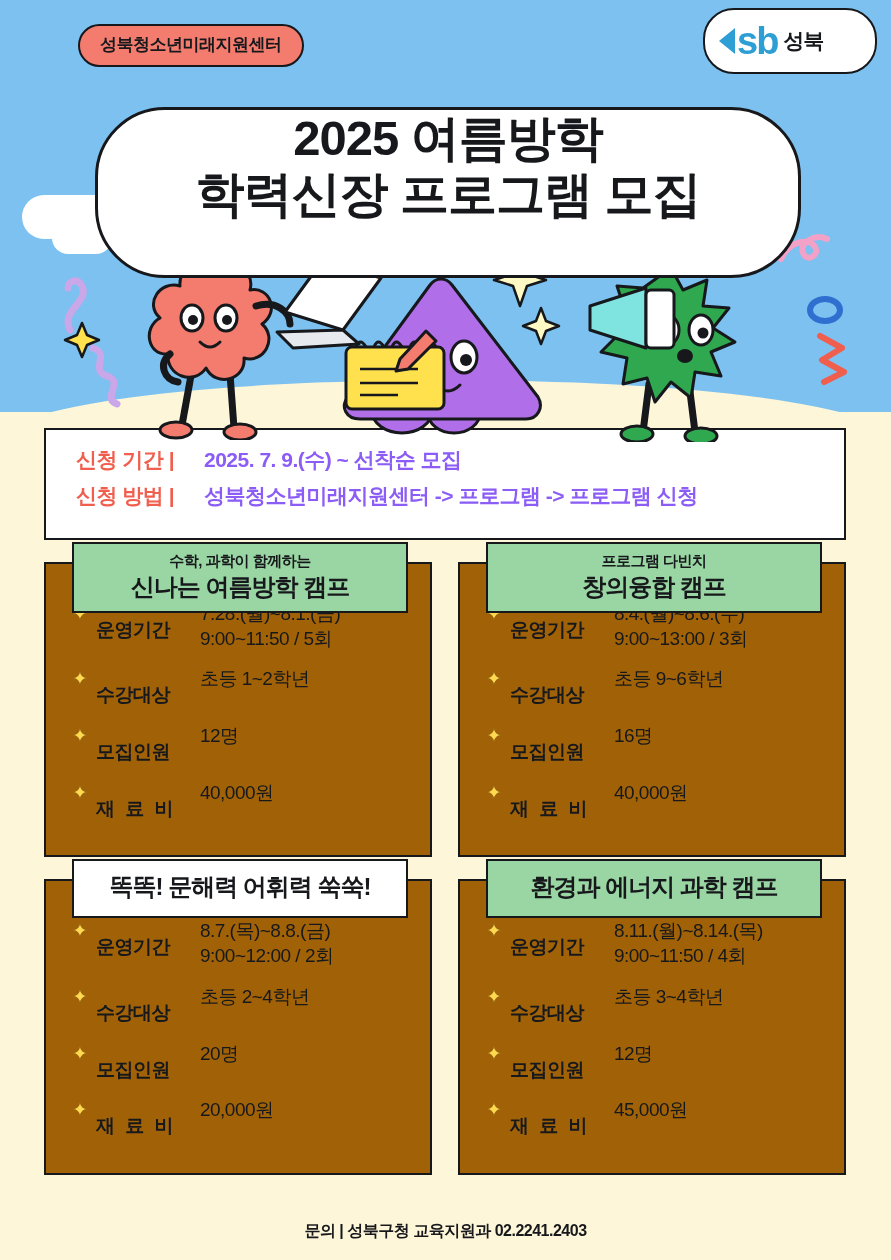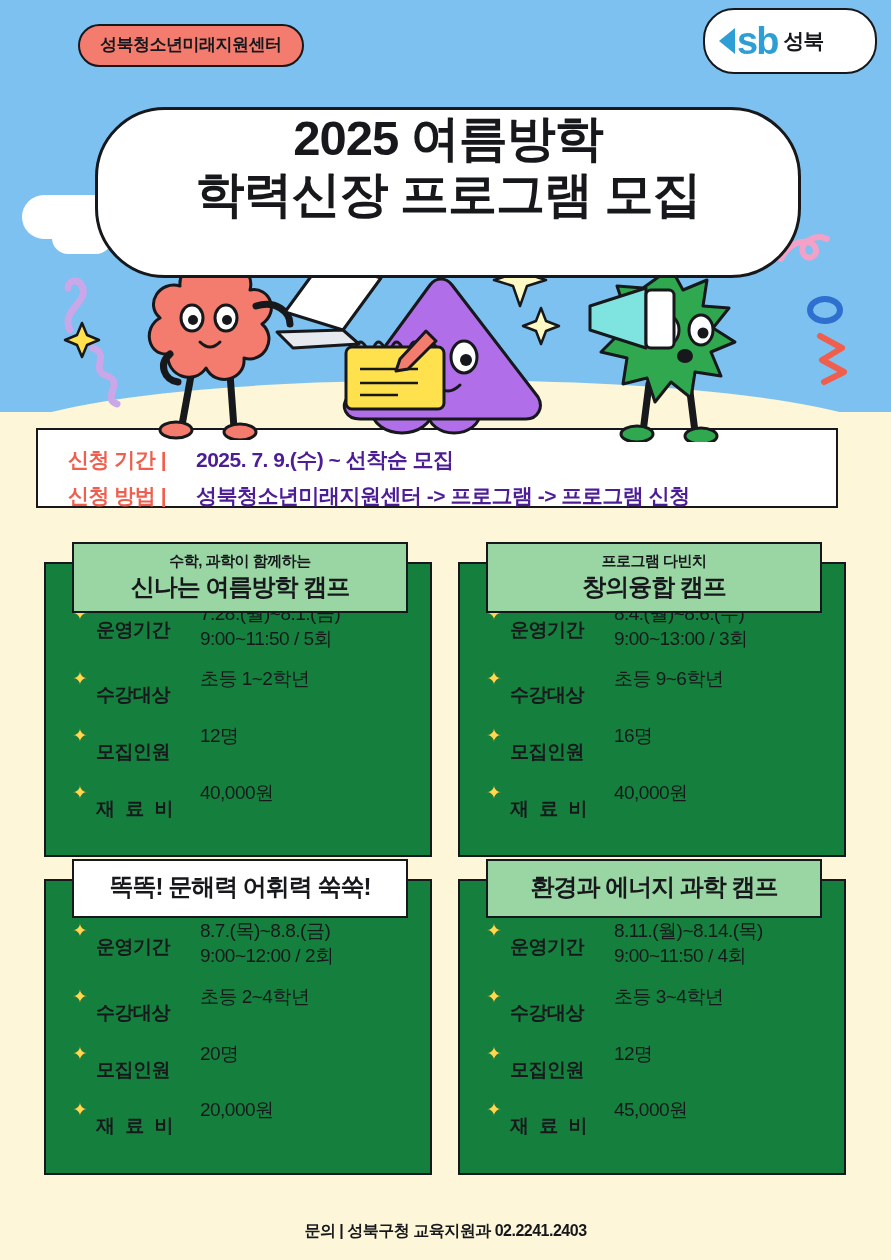--- a/index.html
+++ b/index.html
@@ -131,63 +131,63 @@
     position: absolute;
     z-index: 3;
   }
 
   
   .char { position: absolute; z-index: 4; }
 
   
   .info-box {
     position: absolute;
-    left: 36px; top: 428px;
+    left: 44px; top: 428px;
     width: 802px;
-    height: 80px;
+    height: 112px;
     background: #ffffff;
     border: 2.5px solid #16181c;
     box-sizing: border-box;
     padding: 16px 0 0 30px;
   }
   .info-row {
     display: flex;
     align-items: baseline;
     margin-bottom: 8px;
   }
   .info-label {
     color: #f05f4e;
     font-weight: bold;
     font-size: 21px;
     letter-spacing: -0.5px;
     width: 128px;
   }
   .info-value {
-    color: #4c1d95;
+    color: #8b5cf6;
     font-weight: bold;
     font-size: 21px;
     letter-spacing: -0.5px;
   }
 
   
   .cards {
     position: absolute;
     left: 44px; top: 562px;
     width: 802px;
   }
   .card-row {
     display: flex;
     justify-content: space-between;
     margin-bottom: 22px;
   }
   .card {
     position: relative;
     width: 388px;
     box-sizing: border-box;
-    background: #15803d;
+    background: #a16207;
     border: 2.5px solid #16181c;
     padding: 38px 4px 18px 0;
     min-height: 250px;
   }
   .card-head {
     position: absolute;
     left: 26px; top: -22px;
     width: 336px;
     box-sizing: border-box;
     border: 2.5px solid #16181c;

